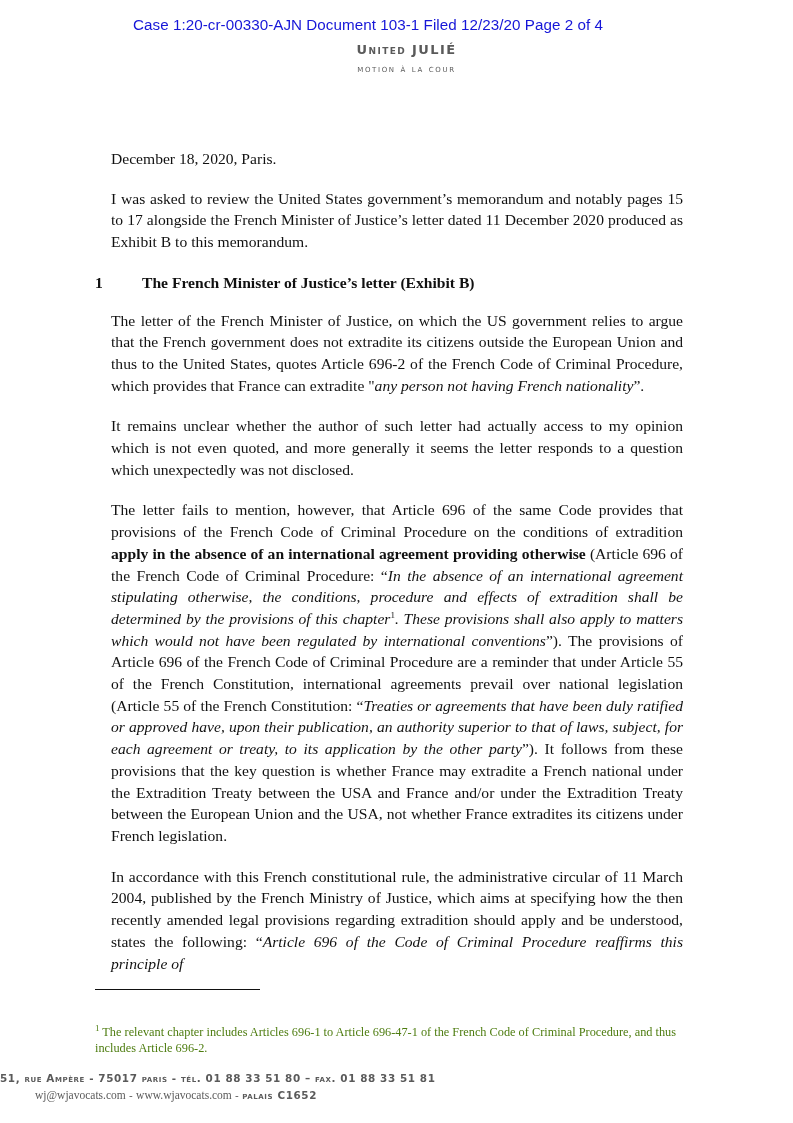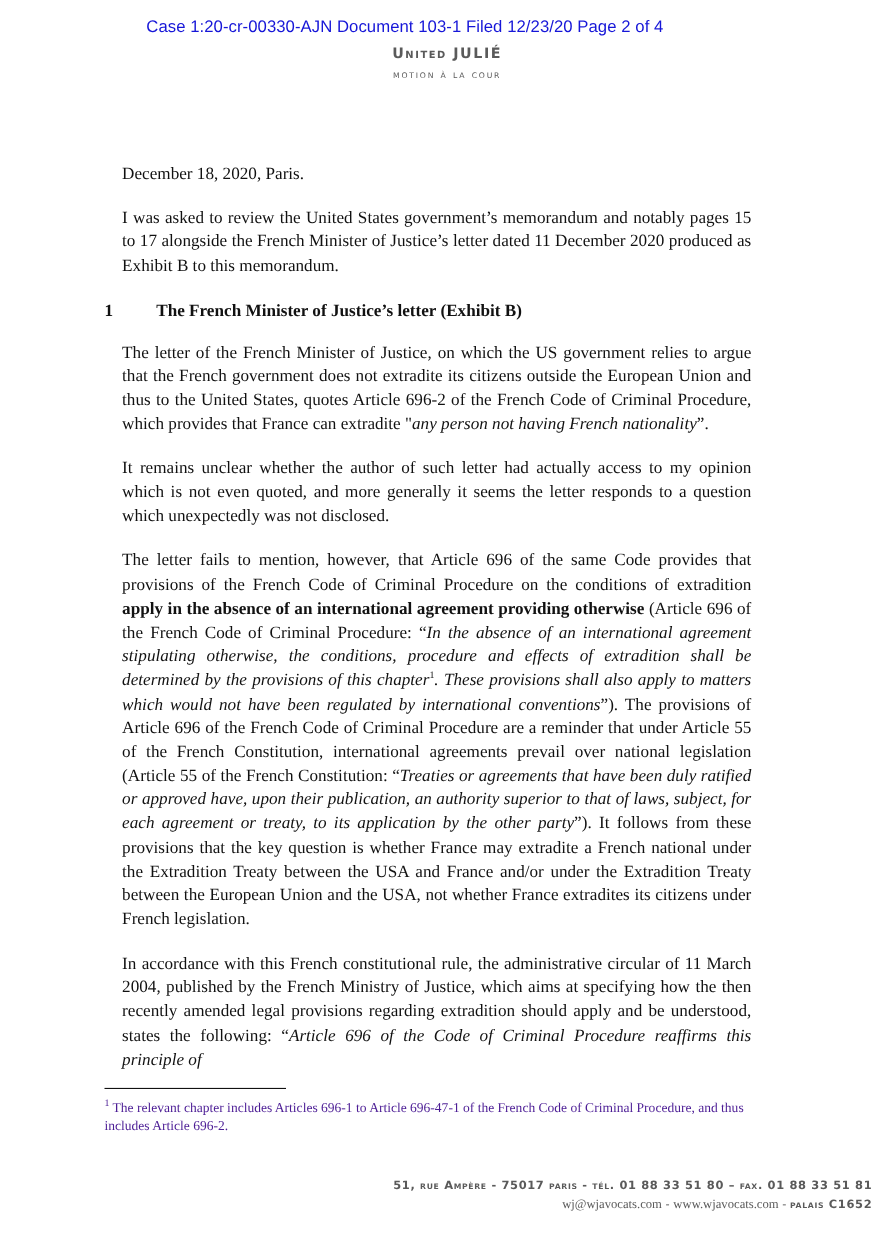--- a/index.html
+++ b/index.html
@@ -22,26 +22,26 @@
   .body p { margin: 16px; text-align: justify; }
   .date { margin-bottom: 18px !important; }
   .title { font-weight: bold; margin-bottom: 16px !important; text-align: left !important; }
   .para { margin-bottom: 19px !important; }
   .section { font-weight: bold; margin-bottom: 16px !important; display: flex; }
   .section .num { width: 47px; }
   i { font-style: italic; }
   sup { font-size: 9px; line-height: 0; }
 
   .footnote-rule { position: absolute; left: 95px; top: 989px; width: 165px; height: 1px; background: #111; }
-  .footnote { position: absolute; left: 95px; top: 999px; width: 610px;
-    font-family: "Liberation Serif", serif; font-size: 12.3px; line-height: 16px; color: #4c1d95; }
+  .footnote { position: absolute; left: 95px; top: 1024px; width: 610px;
+    font-family: "Liberation Serif", serif; font-size: 12.3px; line-height: 16px; color: #4d7c0f; }
 
-  .footer { position: absolute; top: 1071px; left: 0; width: 793px; text-align: right; color: #5a5a5a; }
+  .footer { position: absolute; top: 1071px; left: 0; width: 793px; text-align: left; color: #5a5a5a; }
   .footer-1 { font-family: "DejaVu Sans", sans-serif; font-size: 10.4px; font-variant: small-caps; font-weight: bold; letter-spacing: 0.6px; line-height: 14px; }
-  .footer-2 { font-family: "DejaVu Sans", sans-serif; font-size: 10.4px; line-height: 16px; margin-top: 2px; }
+  .footer-2 { font-family: "DejaVu Sans", sans-serif; font-size: 10.4px; line-height: 16px; margin-top: 2px; padding-left: 35px; }
   .footer-2 .serif { font-family: "Liberation Serif", serif; font-size: 11.5px; }
   .footer-2 .sc { font-variant: small-caps; font-weight: bold; letter-spacing: 0.6px; }
 </style>
 </head>
 <body>
 
 <div class="page">
 
   <div class="stamp">
     <span class="blue">Case 1:20-cr-00330-AJN  Document 103-1  Filed 12/23/20  Page 2 of 4</span>

